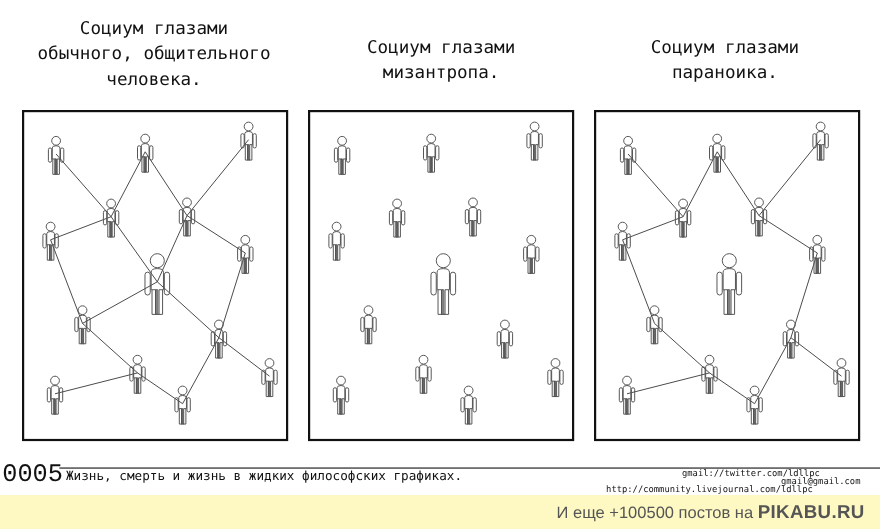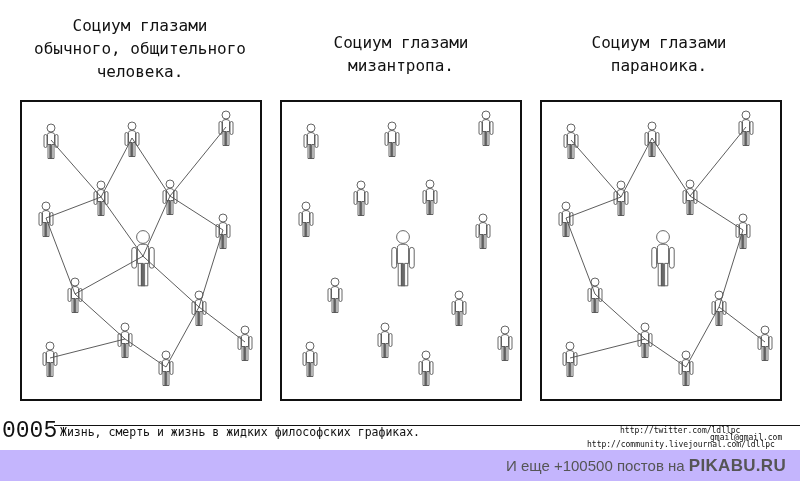--- a/index.html
+++ b/index.html
@@ -5,21 +5,21 @@
   html, body { margin:0; padding:0; }
   body { width:800px; height:481px; background:#fff; position:relative; overflow:hidden;
          font-family:"DejaVu Sans Mono","Liberation Mono",monospace; color:#111; }
   .title { position:absolute; text-align:center; font-size:16px; line-height:23px; white-space:pre-line; }
   .panel { position:absolute; top:100px; width:238px; height:297px; border:2px solid #111; background:#fff; }
   .panel svg { position:absolute; left:0; top:0; }
   .footer-line { position:absolute; left:54px; top:425px; width:746px; height:1px; background:#111; }
   .num { position:absolute; left:2px; top:418px; font-size:23px; font-family:Liberation Mono, monospace; letter-spacing:0px; }
   .caption { position:absolute; left:60px; top:425px; font-size:11.5px; }
   .links { position:absolute; top:426px; font-size:8px; line-height:9px; }
-  .pikabu { position:absolute; left:0; top:450px; width:800px; height:31px; background:#c4b5fd;
+  .pikabu { position:absolute; left:0; top:450px; width:800px; height:31px; background:#fef9c3;
             font-family:"Liberation Sans","DejaVu Sans",sans-serif; }
   .pikabu .txt { position:absolute; right:14px; top:6px; font-size:15px; color:#555; }
   .pikabu b { color:#555; font-size:17px; letter-spacing:0.3px; }
 </style>
 </head>
 <body>
 
 <div class="title" style="left:0;top:14px;width:280px;">Социум глазами
 обычного, общительного
 человека.</div>
@@ -361,19 +361,19 @@
         <path d="M116.2,161.40000000000003 L116.2,183.80000000000004 L120.52,183.80000000000004 L120.52,161.40000000000003 M121.48,161.40000000000003 L121.48,183.80000000000004 L125.8,183.80000000000004 L125.8,161.40000000000003"></path>
         <rect x="109.80000000000001" y="145.4" width="4.800000000000001" height="20.8" rx="2.4000000000000004"></rect>
         <rect x="127.39999999999999" y="145.4" width="4.800000000000001" height="20.8" rx="2.4000000000000004"></rect>
       </g>
     </svg>
   </div>
 
 <div class="num">0005</div>
 <div class="footer-line"></div>
 <div class="caption">Жизнь, смерть и жизнь в жидких философских графиках.</div>
-<div class="links" style="left:620px;">http://twitter.com/ldllpc</div>
+<div class="links" style="left:620px;">gmail://twitter.com/ldllpc</div>
 <div class="links" style="left:710px;top:433px;">gmail@gmail.com</div>
-<div class="links" style="left:551px;top:440px;margin-left:36px;">http://community.livejournal.com/ldllpc</div>
+<div class="links" style="left:551px;top:440px;">http://community.livejournal.com/ldllpc</div>
 
 <div class="pikabu">
   <div class="txt"><span>И еще +100500 постов на </span><b>PIKABU.RU</b></div>
 </div>
 
 </body></html>

